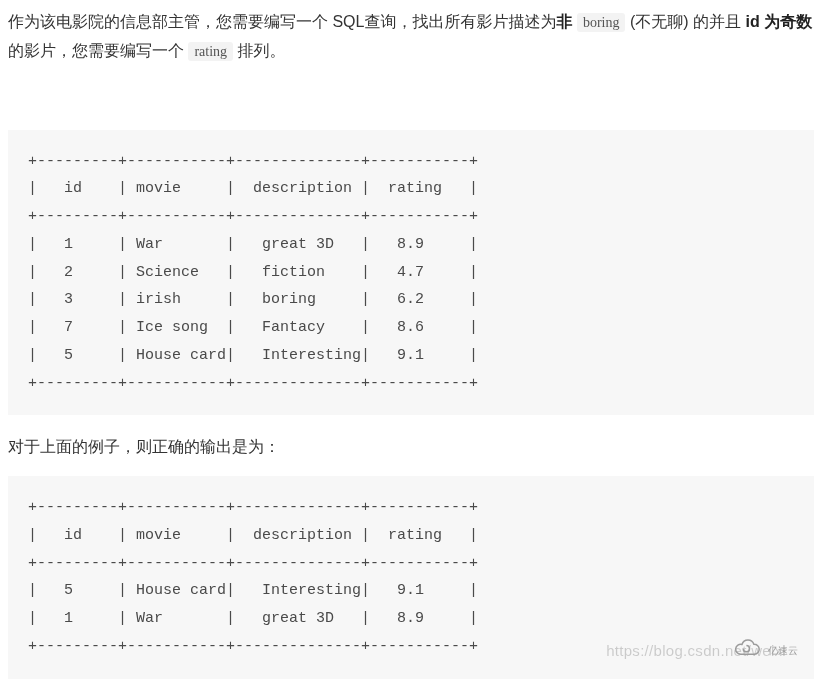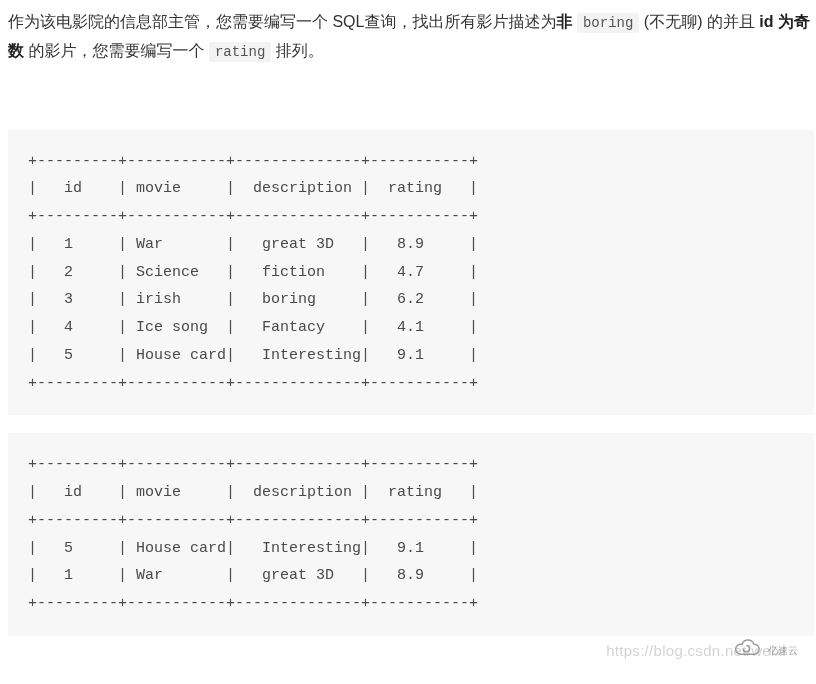--- a/index.html
+++ b/index.html
@@ -18,21 +18,21 @@
     position: relative;
   }
   .page {
     padding: 8px 0 0 8px;
     box-sizing: border-box;
   }
   p {
     margin: 0 0 14px 0;
   }
   code.inline {
-    font-family: Liberation Mono, monospace;
+    font-family: Liberation Serif, serif;
     background: #f3f3f3;
     color: #555555;
     padding: 2px 6px;
     border-radius: 3px;
     font-size: 14px;
   }
   strong {
     font-weight: 700;
     color: #222222;
   }
@@ -94,24 +94,25 @@
 
   <div class="spacer"></div>
 
 
   <pre class="codeblock"><span>+---------+-----------+--------------+-----------+</span>
 <span>|   id    | movie     |  description |  rating   |</span>
 <span>+---------+-----------+--------------+-----------+</span>
 <span>|   1     | War       |   great 3D   |   8.9     |</span>
 <span>|   2     | Science   |   fiction    |   4.7     |</span>
 <span>|   3     | irish     |   boring     |   6.2     |</span>
-<span>|   4     | Ice song  |   Fantacy    |   4.1     |</span>
+<span>|   7     | Ice song  |   Fantacy    |   8.6     |</span>
 <span>|   5     | House card|   Interesting|   9.1     |</span>
 <span>+---------+-----------+--------------+-----------+</span></pre>
 
+  <p>对于上面的例子，则正确的输出是为：</p>
 
   <pre class="codeblock"><span>+---------+-----------+--------------+-----------+</span>
 <span>|   id    | movie     |  description |  rating   |</span>
 <span>+---------+-----------+--------------+-----------+</span>
 <span>|   5     | House card|   Interesting|   9.1     |</span>
 <span>|   1     | War       |   great 3D   |   8.9     |</span>
 <span>+---------+-----------+--------------+-----------+</span></pre>
 
 </div>
 

